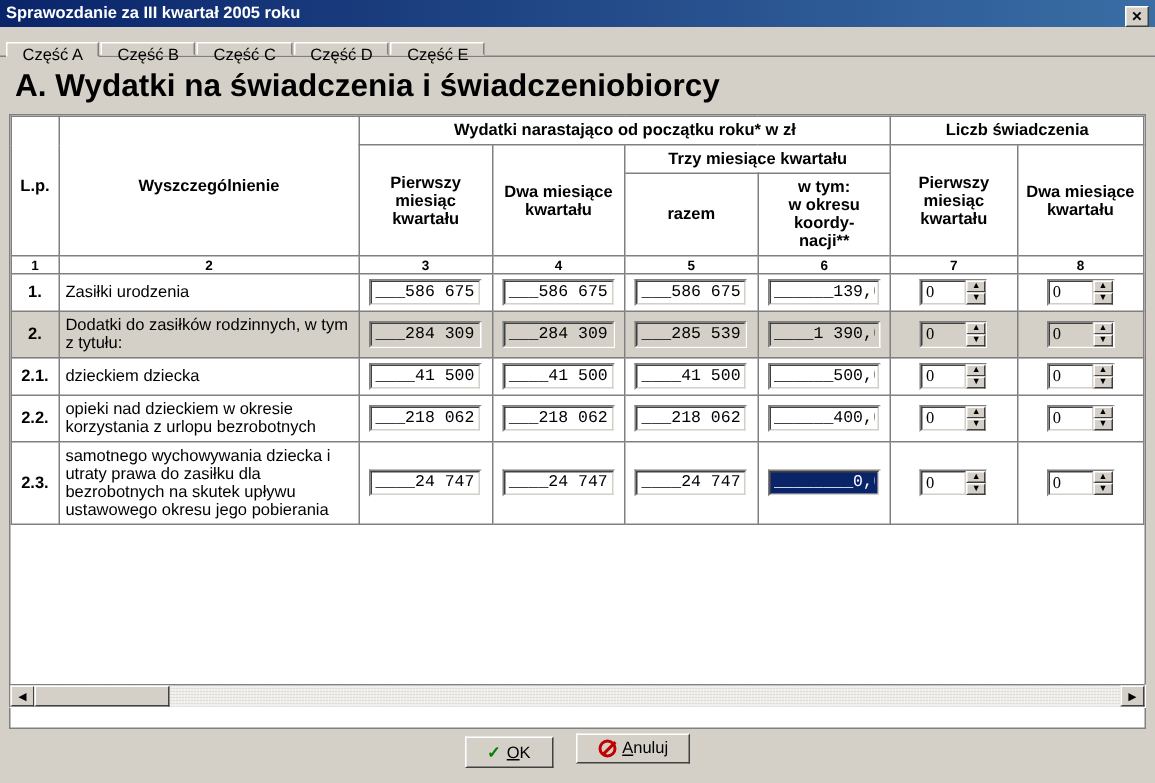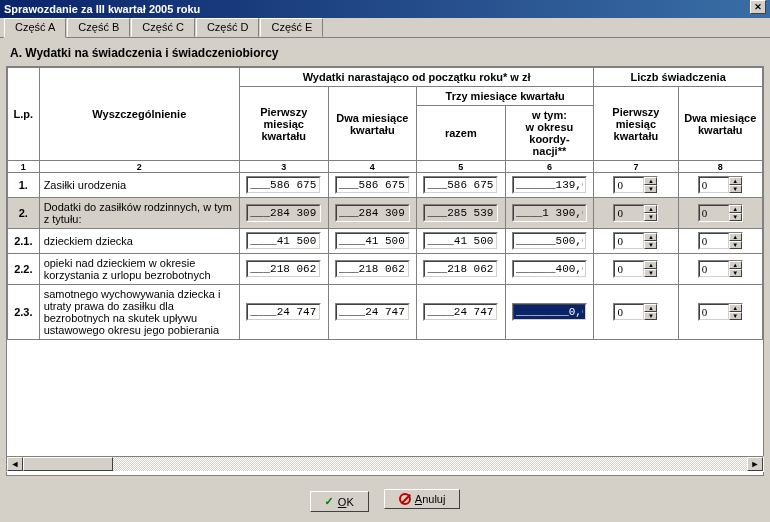--- a/index.html
+++ b/index.html
@@ -15,58 +15,58 @@
   }
   .titlebar {
     background: linear-gradient(to right, #0a246a, #3a6ea5);
     color: #fff;
     height: 18px;
     line-height: 18px;
     padding: 0 4px;
     font-weight: bold;
     display: flex;
     justify-content: space-between;
-    align-items: flex-start;
+    align-items: flex-end;
   }
   .closebtn {
     width: 16px; height: 14px;
     background: #d4d0c8;
     border: 1px solid;
     border-color: #fff #404040 #404040 #fff;
     color: #000;
     font-size: 9px;
     line-height: 12px;
     text-align: center;
     font-family: Arial;
     font-weight: bold;
   }
   .tabbar {
     height: 20px;
-    padding: 0 4px 0 4px;
+    padding: 10px 4px 0 4px;
     display: flex;
     gap: 0;
     border-bottom: 1px solid #808080;
   }
   .tab {
     padding: 2px 10px;
     background: #d4d0c8;
     border: 1px solid;
     border-color: #fff #808080 #d4d0c8 #fff;
     margin-right: 1px;
     font-size: 11px;
     position: relative;
   }
   .tab.active {
     border-bottom-color: #d4d0c8;
     z-index: 2;
     margin-bottom: -1px;
   }
   .section-title {
     padding: 8px 10px 6px 10px;
-    font-size: 12px;
+    font-size: 21px;
     font-weight: bold;
   }
   .table-wrap {
     margin: 0 6px;
     border: 1px solid #808080;
     background: #fff;
     overflow: auto;
     height: 410px;
     position: relative;
   }

